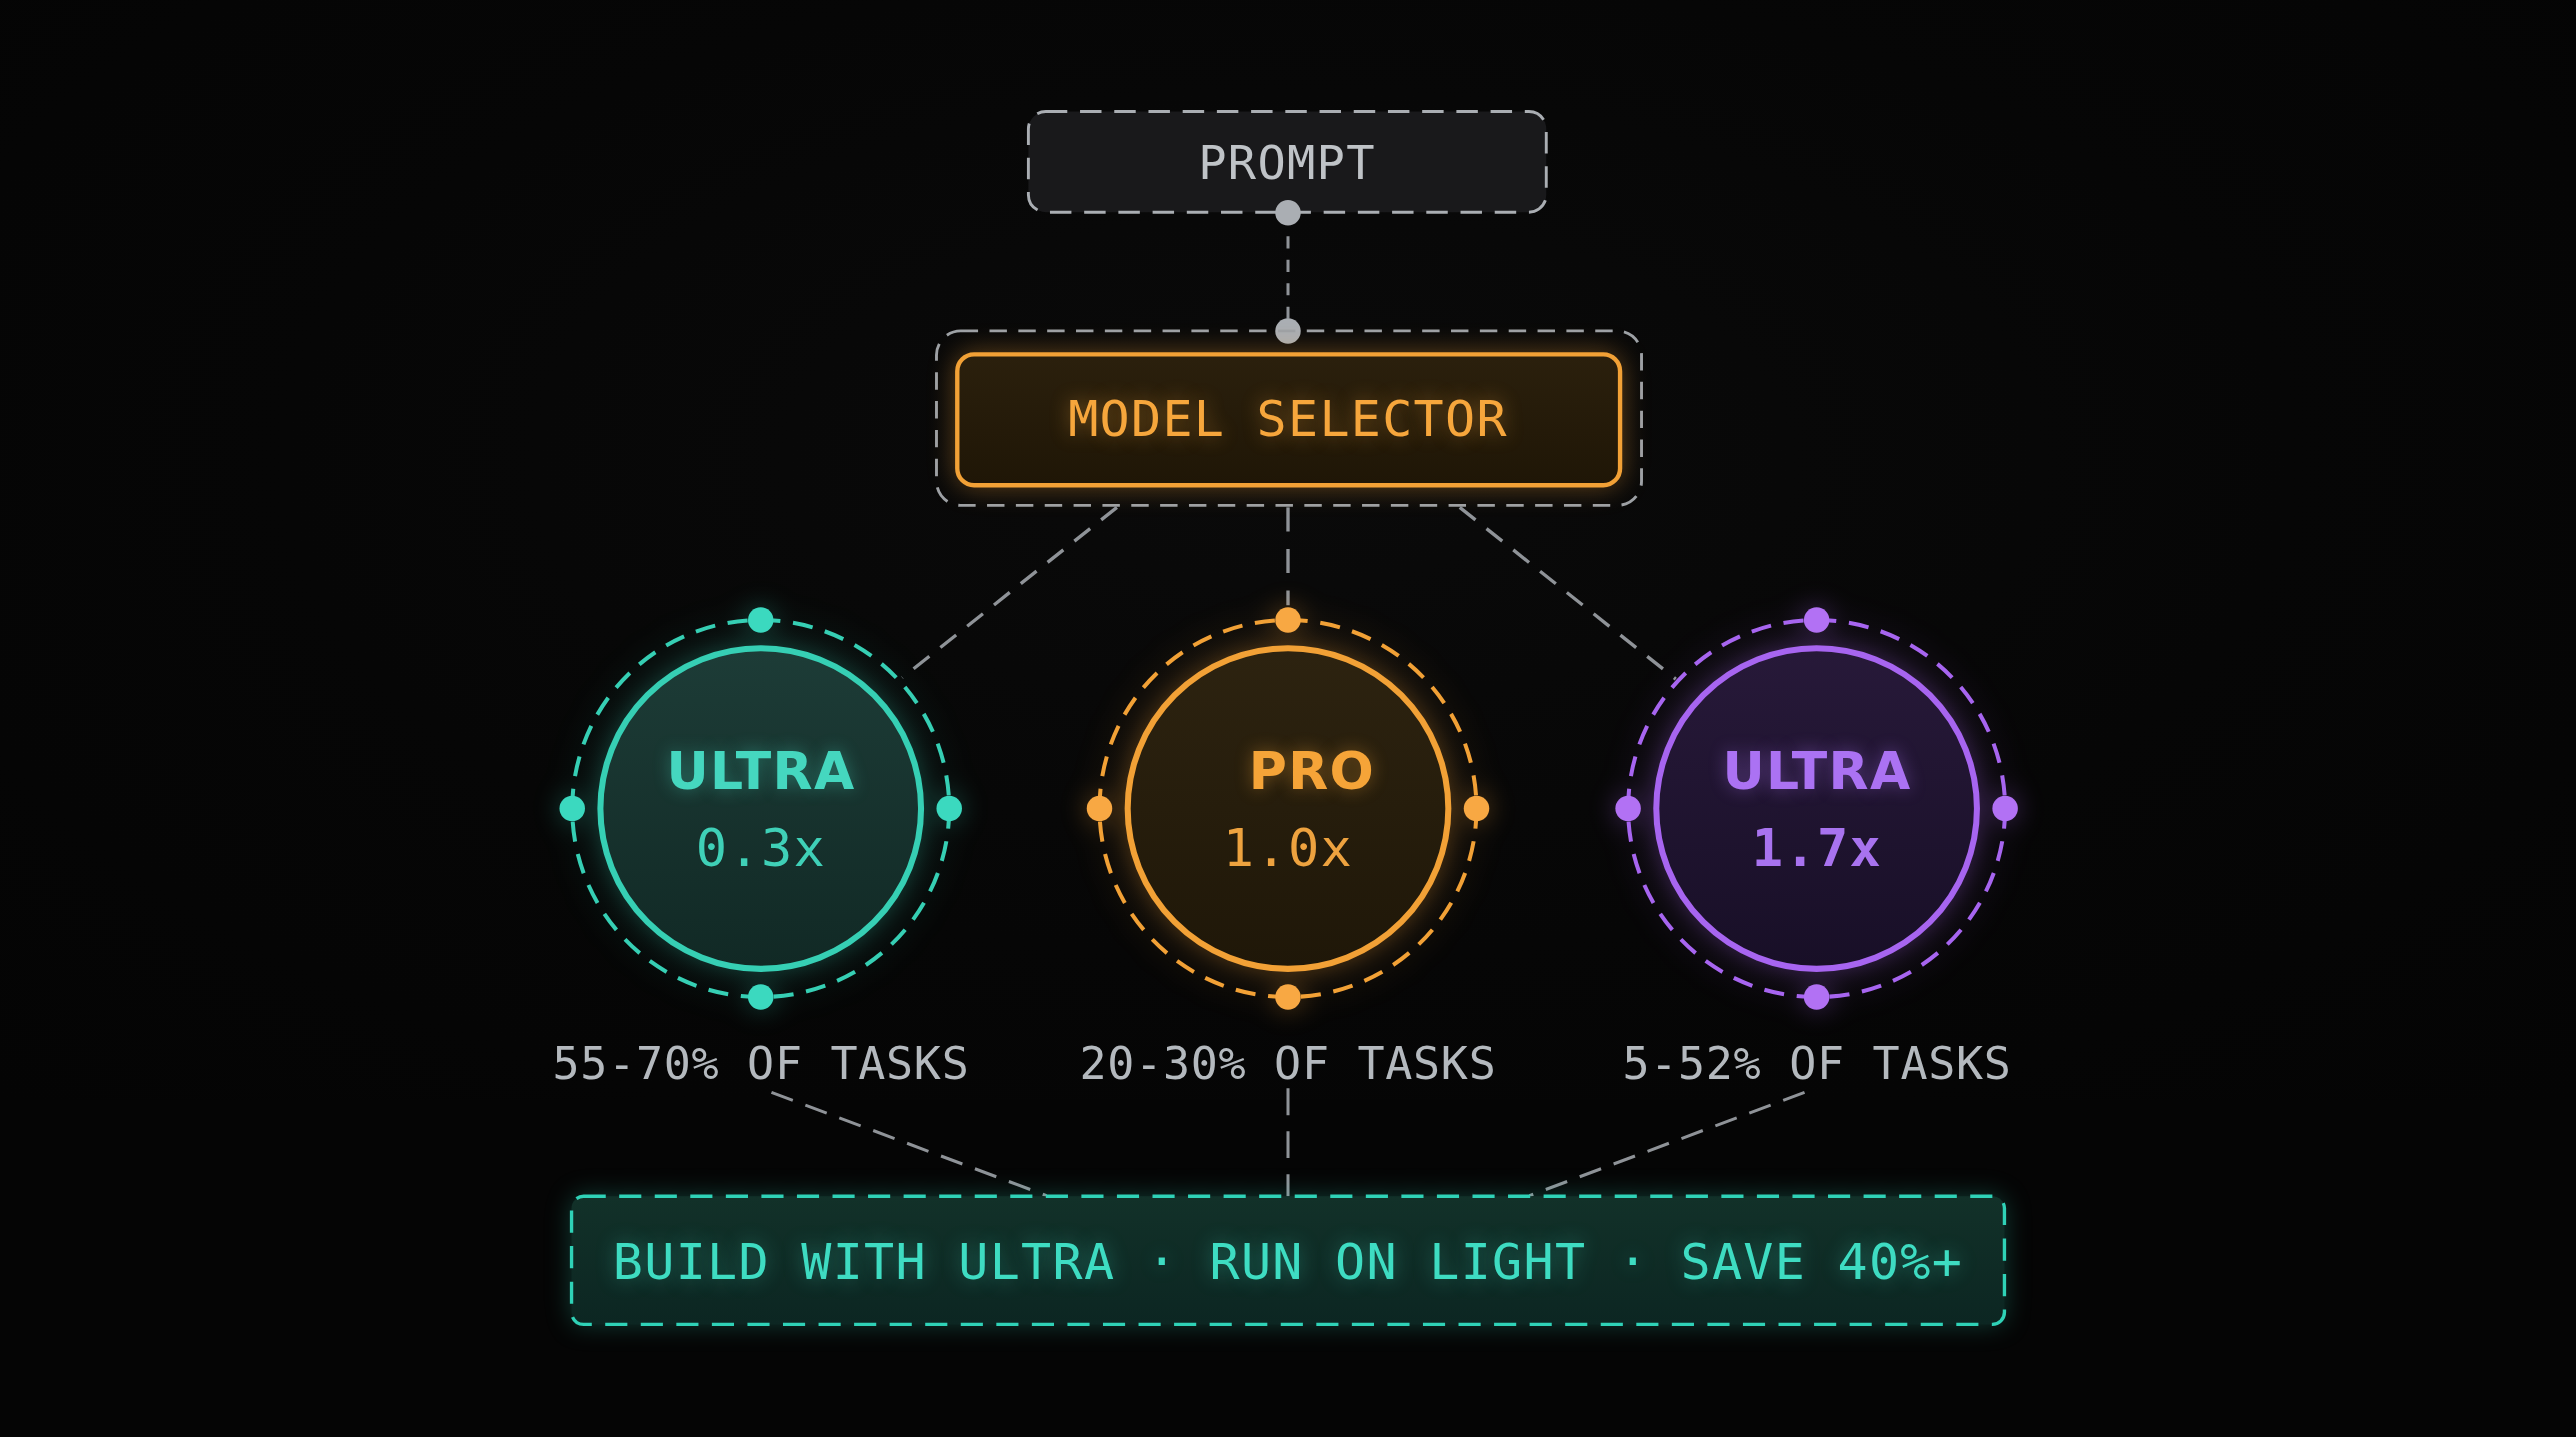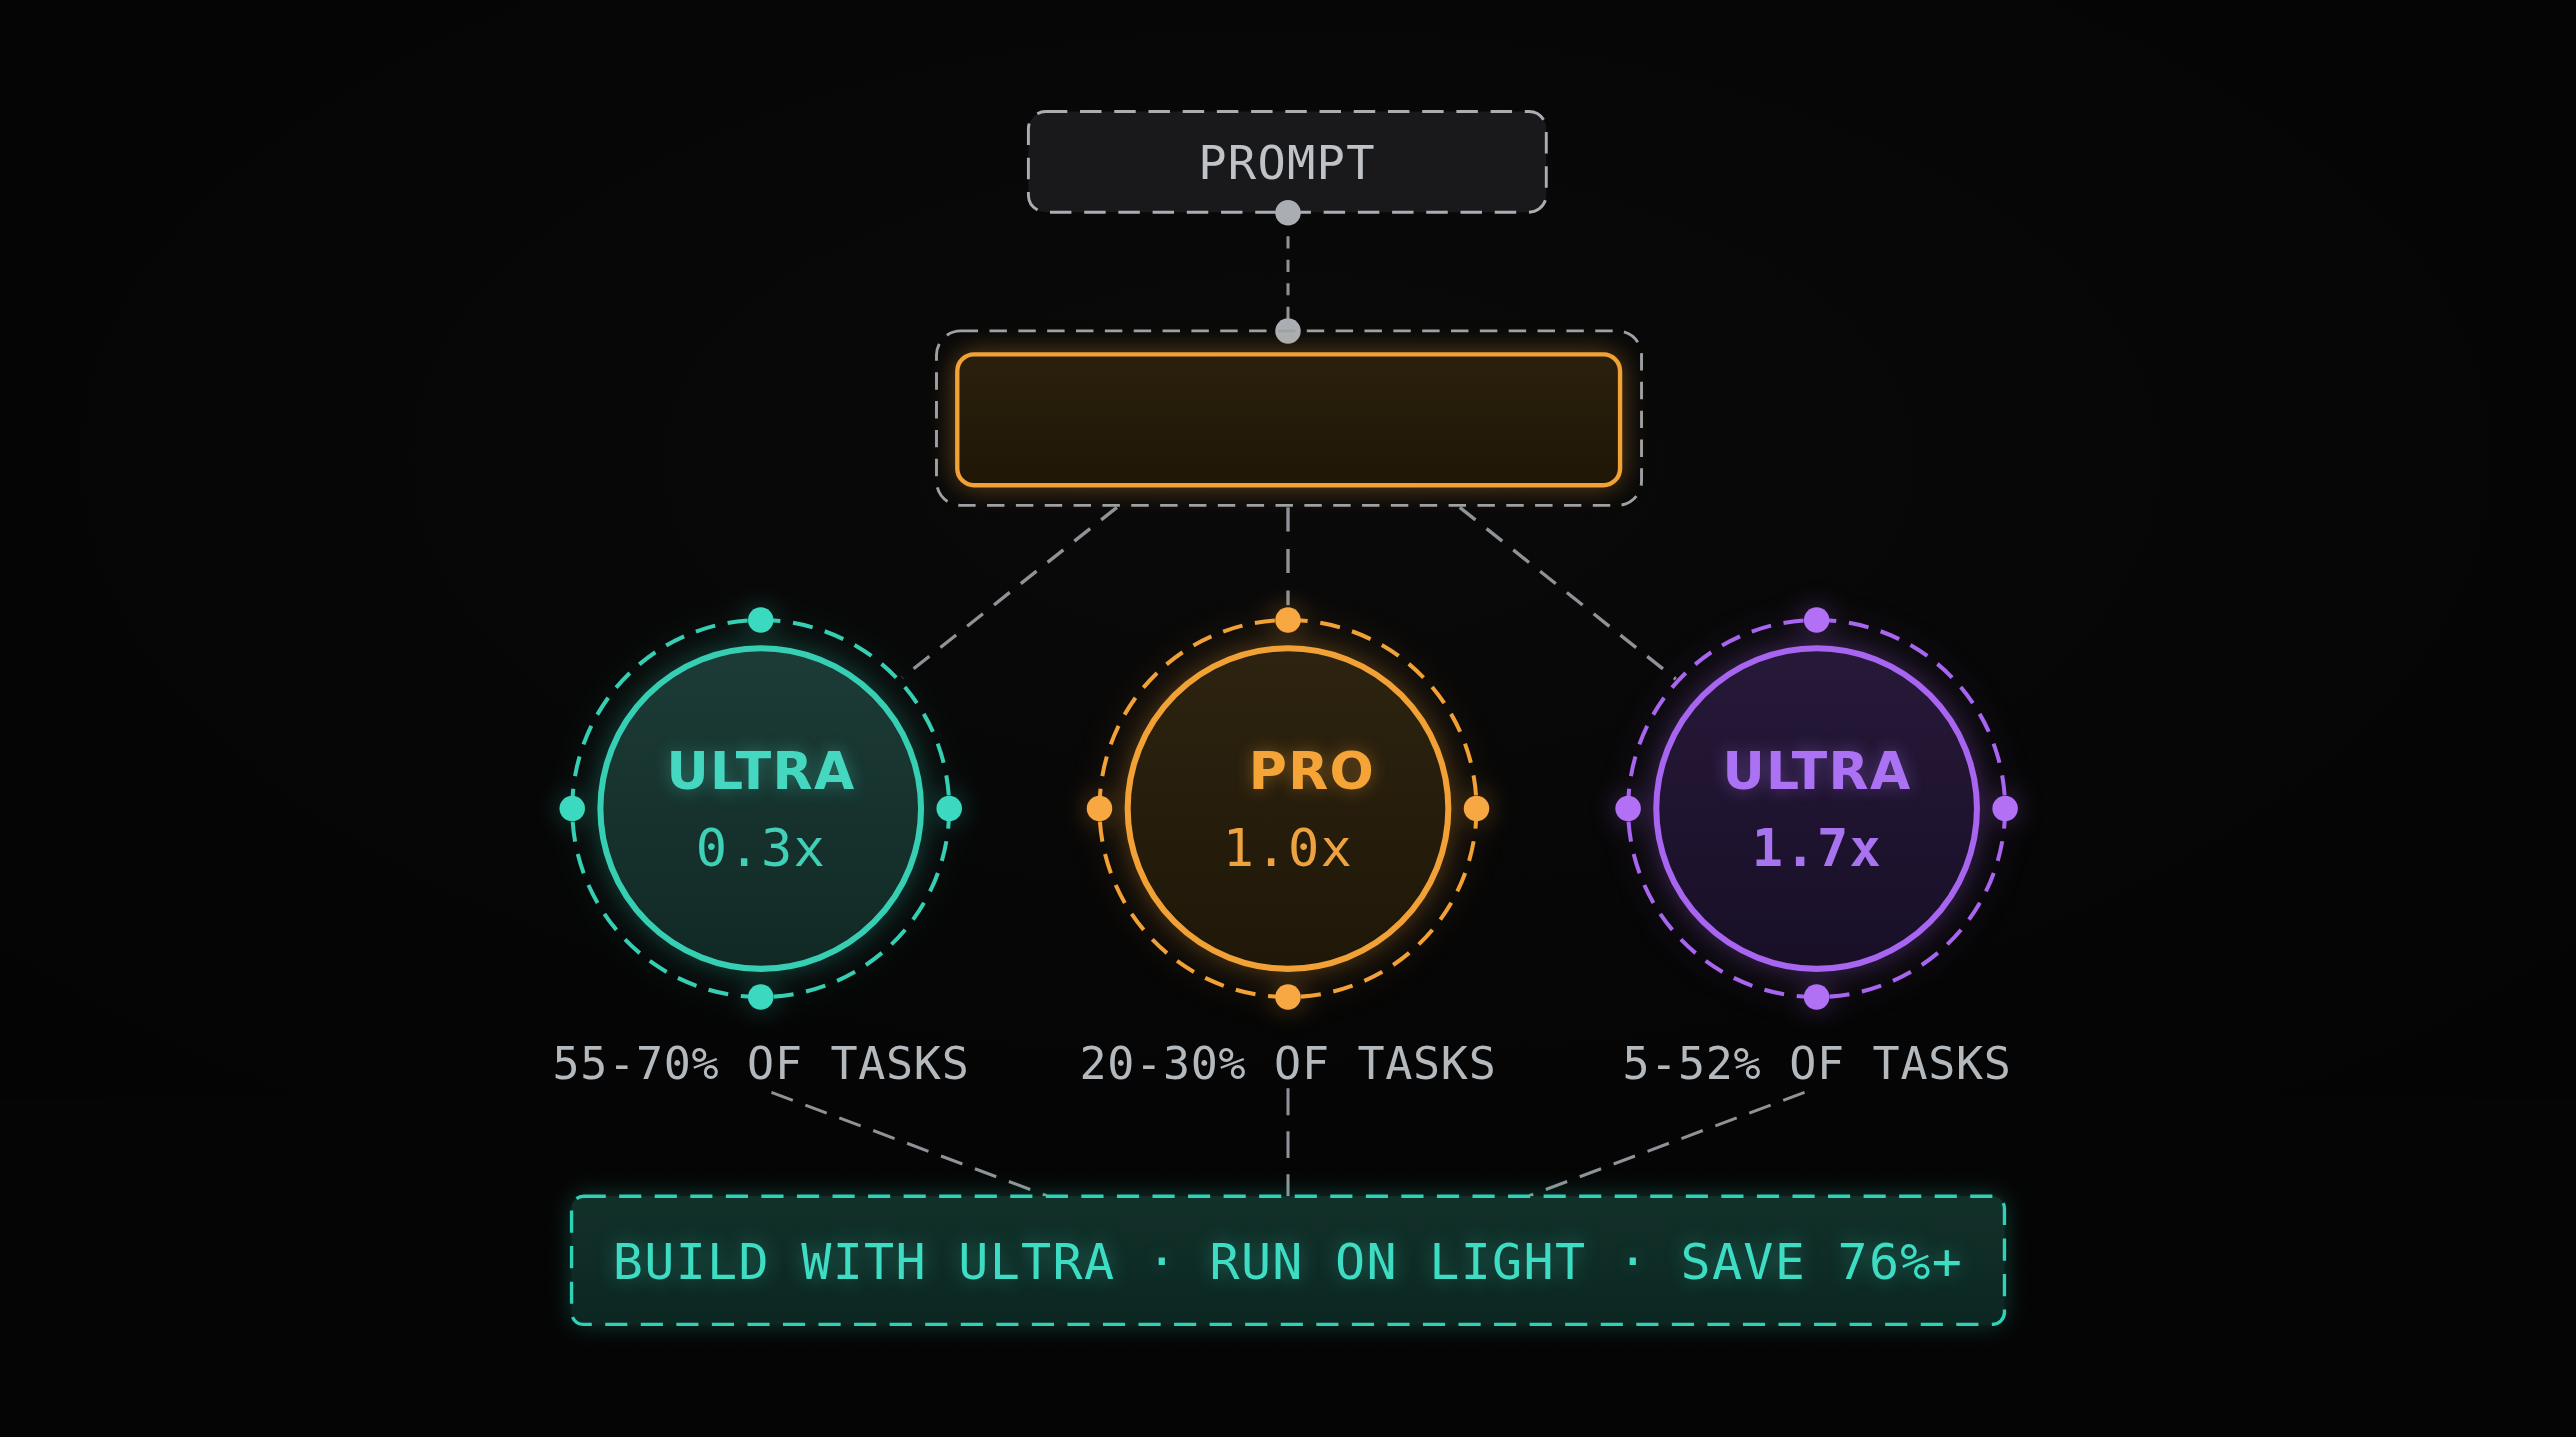--- a/index.html
+++ b/index.html
@@ -162,28 +162,29 @@
 
     <line x1="1150" y1="1628" x2="1560" y2="1782" stroke="#8f9398" stroke-width="4.5" stroke-dasharray="34 20"></line>
     <line x1="1920" y1="1622" x2="1920" y2="1783" stroke="#8f9398" stroke-width="4.5" stroke-dasharray="40 24"></line>
     <line x1="2690" y1="1628" x2="2280" y2="1782" stroke="#8f9398" stroke-width="4.5" stroke-dasharray="34 20"></line>
 
     <rect class="glow-footer" x="852" y="1783" width="2136" height="191" rx="18" fill="url(#g-footer)" stroke="#2fd2b7" stroke-width="5" stroke-dasharray="33 20"></rect>
   </svg>
 
   <div class="txt mono prompt-label">PROMPT</div>
 
+  <div class="txt mono selector-label">MODEL SELECTOR</div>
 
   <div class="txt sans model-name name-light">ULTRA</div>
   <div class="txt mono model-mult mult-light">0.3x</div>
   <div class="txt mono share-label share-light">55-70% OF TASKS</div>
 
   <div class="txt sans model-name name-pro">PRO</div>
   <div class="txt mono model-mult mult-pro">1.0x</div>
   <div class="txt mono share-label share-pro">20-30% OF TASKS</div>
 
   <div class="txt sans model-name name-ultra">ULTRA</div>
   <div class="txt mono model-mult mult-ultra">1.7x</div>
   <div class="txt mono share-label share-ultra">5-52% OF TASKS</div>
 
-  <div class="txt mono footer-label">BUILD WITH ULTRA · RUN ON LIGHT · SAVE 76%+</div>
+  <div class="txt mono footer-label">BUILD WITH ULTRA · RUN ON LIGHT · SAVE 40%+</div>
 </div>
 
 
 </body></html>

